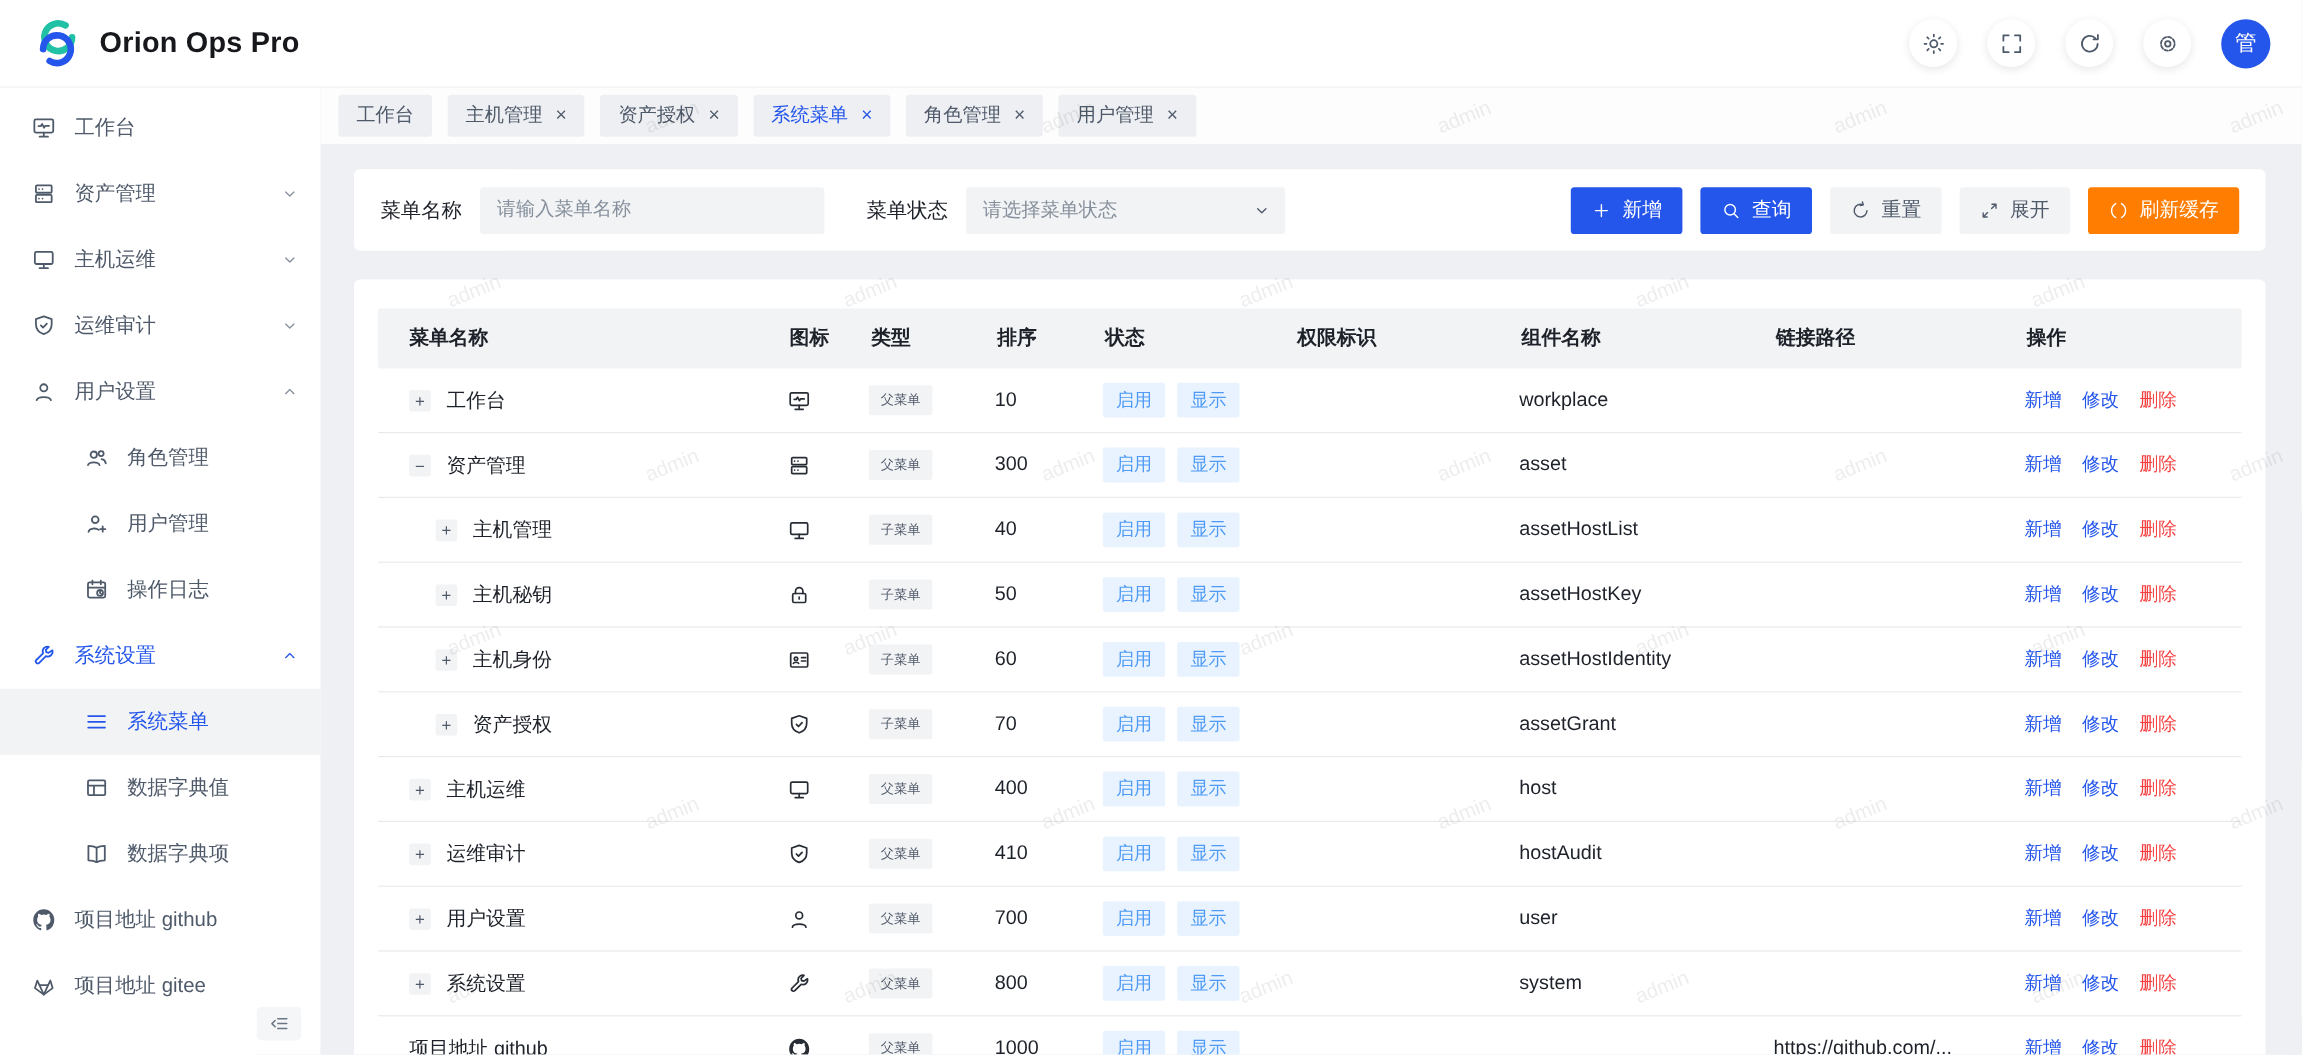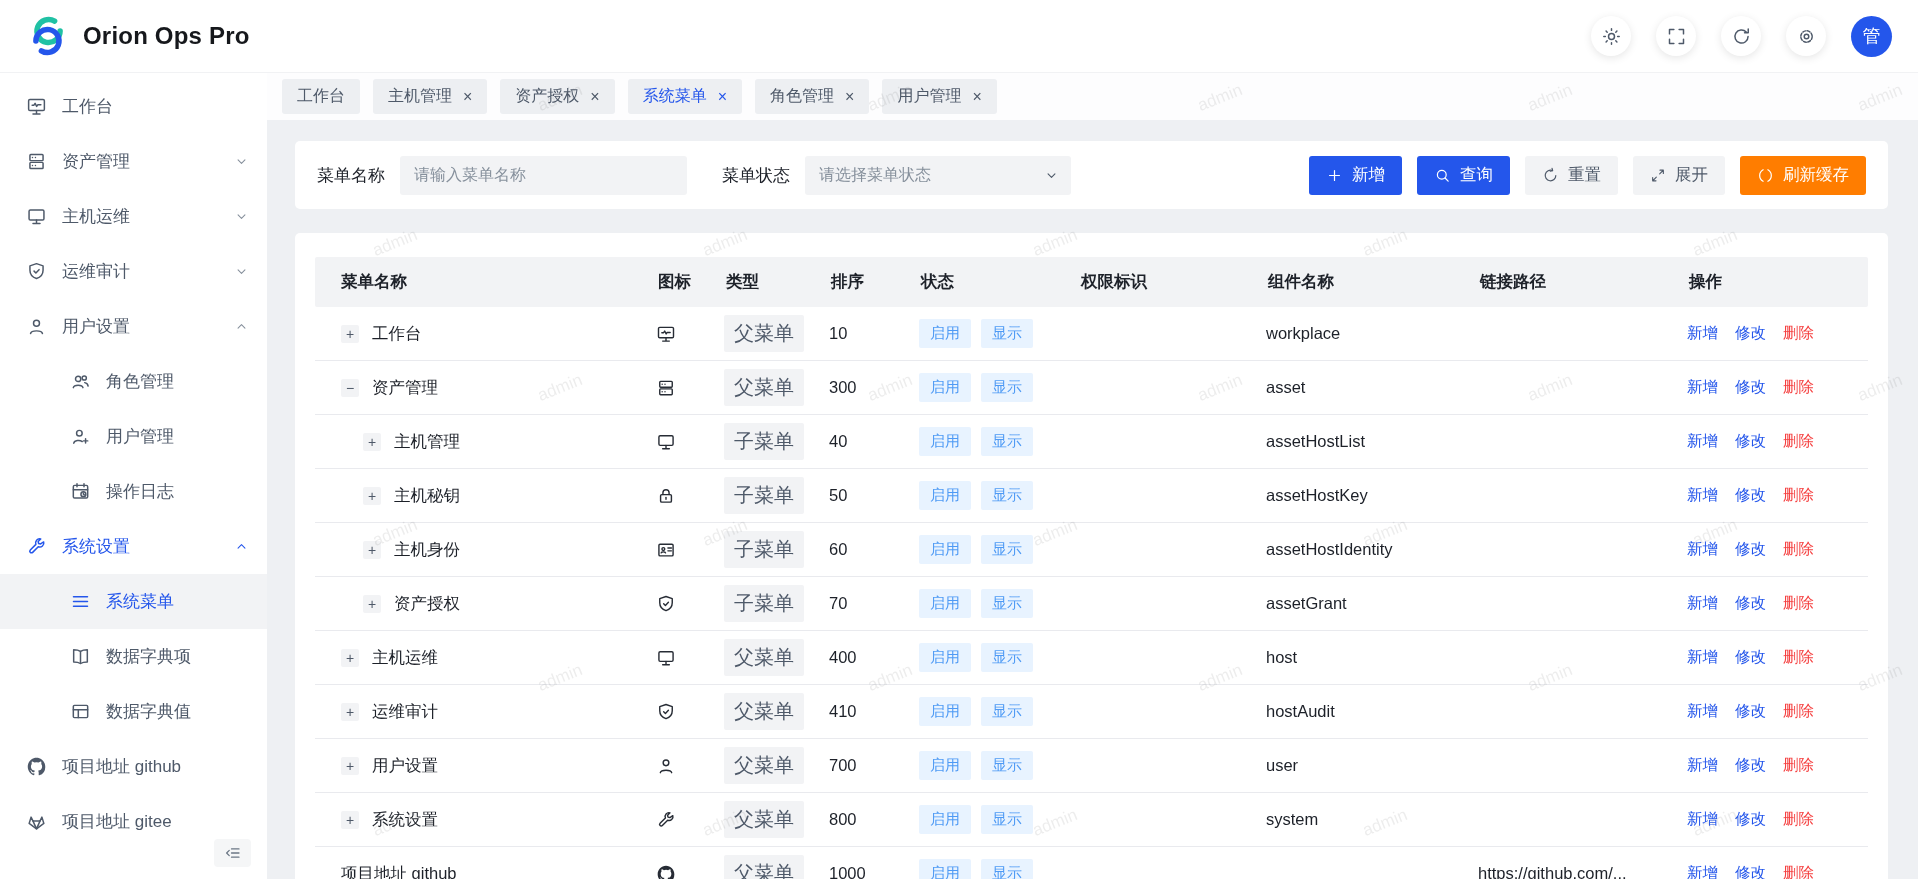--- a/index.html
+++ b/index.html
@@ -73,21 +73,21 @@
   .thead { height:50px; background:#f2f3f5; border-radius:2px; font-weight:600; font-size:16.5px; color:#1d2129; }
   .trow { height:54px; border-bottom:1px solid #e9eaee; font-size:16.5px; color:#1d2129; }
   .hcell { padding-left:2px; }
   .hcell.first { padding-left:26px; }
   .cell-name { display:flex; align-items:center; gap:13px; padding-left:26px; }
   .cell-name.child { padding-left:48px; }
   .expander { width:18px; height:18px; background:#f2f3f5; border-radius:2px; color:#4e5969; font-size:14px;
               display:flex; align-items:center; justify-content:center; flex:none; cursor:pointer; line-height:1; }
   .cell-icon { display:flex; }
   .row-icon { width:20px; height:20px; color:#272c35; display:flex; }
-  .tag-type { display:inline-block; background:#f2f3f5; color:#4e5969; font-size:20px; padding:5px 10px; border-radius:2px; }
+  .tag-type { display:inline-block; background:#f2f3f5; color:#4e5969; font-size:11px; padding:5px 10px; border-radius:2px; }
   .tag-status { display:inline-block; background:#e8f3ff; color:#4e9af5; font-size:15px; padding:5px 11px;
                 border-radius:2px; margin-right:10px; }
   .cell-ops { display:flex; gap:17px; font-size:15.5px; }
   .op-link { color:#2456eb; cursor:pointer; white-space:nowrap; }
   .op-link.danger { color:#f53f3f; }
 
   
   .watermark-layer { position:absolute; left:267px; top:73px; right:0; bottom:0; overflow:hidden;
                      pointer-events:none; z-index:60; }
   .wm { position:absolute; font-size:17px; color:rgba(60,60,60,.09); transform:rotate(-22deg); white-space:nowrap; }
@@ -259,34 +259,34 @@
           <span class="icon">
             <svg viewBox="0 0 24 24" fill="none" stroke="currentColor" stroke-width="1.7" stroke-linecap="round" stroke-linejoin="round">
               <path d="M4 6.5h16M4 12h16M4 17.5h16"></path>
             </svg>
           </span>
           <span class="s-label">系统菜单</span>
         </div>
         <div class="side-child">
           <span class="icon">
             <svg viewBox="0 0 24 24" fill="none" stroke="currentColor" stroke-width="1.7" stroke-linecap="round" stroke-linejoin="round">
+              <rect x="3.8" y="5" width="16.4" height="14" rx="1.2"></rect>
+              <path d="M3.8 10h16.4M9.5 10v9"></path>
+            </svg>
+          </span>
+          <span class="s-label">数据字典值</span>
+        </div>
+        <div class="side-child">
+          <span class="icon">
+            <svg viewBox="0 0 24 24" fill="none" stroke="currentColor" stroke-width="1.7" stroke-linecap="round" stroke-linejoin="round">
               <path d="M12 6.2C10 4.9 7.6 4.4 4.2 4.4v13.8c3.4 0 5.8.5 7.8 1.8 2-1.3 4.4-1.8 7.8-1.8V4.4c-3.4 0-5.8.5-7.8 1.8z"></path>
               <path d="M12 6.2V20"></path>
             </svg>
           </span>
           <span class="s-label">数据字典项</span>
-        </div>
-        <div class="side-child">
-          <span class="icon">
-            <svg viewBox="0 0 24 24" fill="none" stroke="currentColor" stroke-width="1.7" stroke-linecap="round" stroke-linejoin="round">
-              <rect x="3.8" y="5" width="16.4" height="14" rx="1.2"></rect>
-              <path d="M3.8 10h16.4M9.5 10v9"></path>
-            </svg>
-          </span>
-          <span class="s-label">数据字典值</span>
         </div>
         <div class="side-item">
           <span class="icon">
             <svg viewBox="0 0 24 24">
               <path fill="currentColor" d="M12 2C6.48 2 2 6.58 2 12.26c0 4.53 2.87 8.37 6.84 9.72.5.1.68-.22.68-.48l-.01-1.7c-2.78.61-3.37-1.37-3.37-1.37-.45-1.18-1.11-1.5-1.11-1.5-.9-.63.07-.62.07-.62 1 .07 1.53 1.05 1.53 1.05.9 1.57 2.36 1.12 2.94.86.09-.67.35-1.12.63-1.38-2.22-.26-4.56-1.13-4.56-5.06 0-1.12.39-2.03 1.03-2.75-.1-.26-.45-1.3.1-2.7 0 0 .84-.28 2.75 1.05a9.4 9.4 0 0 1 5 0c1.91-1.33 2.75-1.05 2.75-1.05.55 1.4.2 2.44.1 2.7.64.72 1.03 1.63 1.03 2.75 0 3.94-2.34 4.8-4.57 5.05.36.32.68.95.68 1.92l-.01 2.84c0 .27.18.59.69.48A10.03 10.03 0 0 0 22 12.26C22 6.58 17.52 2 12 2z"></path>
             </svg>
           </span>
           <span class="s-label">项目地址 github</span>
         </div>
         <div class="side-item">

